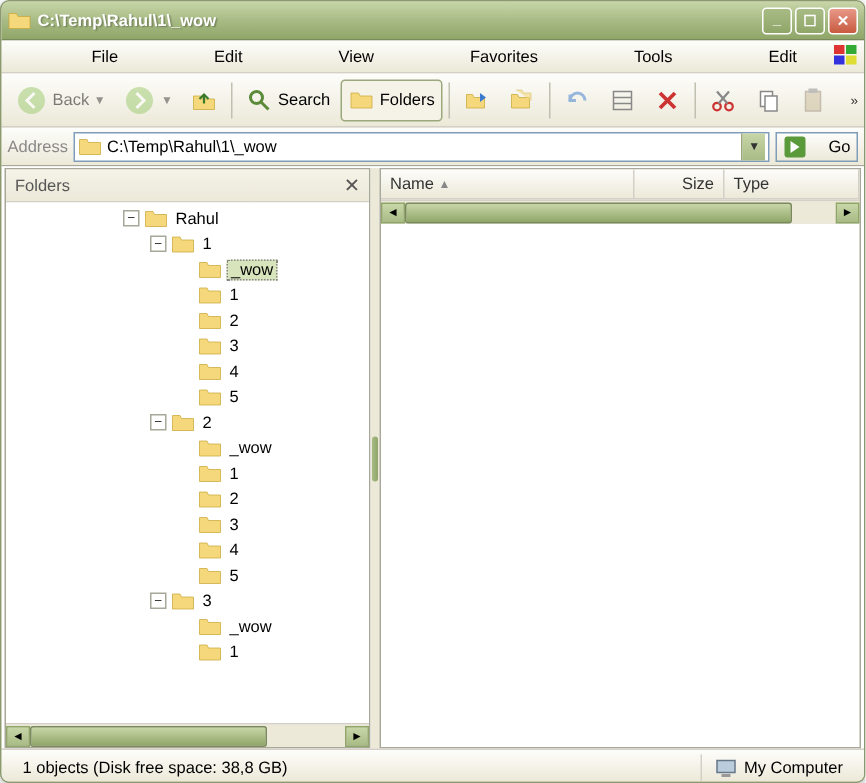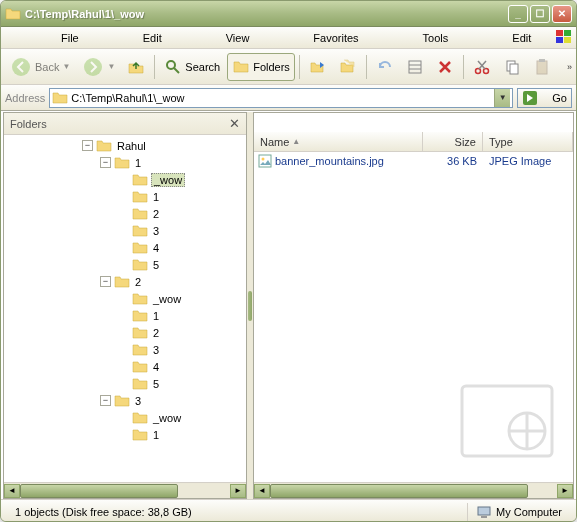--- a/index.html
+++ b/index.html
@@ -35,21 +35,21 @@
 .tree-inner { font-size: 11px; }
 .node { display: flex; align-items: center; height: 17px; white-space: nowrap; }
 .expander { width: 11px; height: 11px; border: 1px solid #a8a89a; background: #fff; display: flex; align-items: center; justify-content: center; font-size: 9px; line-height: 1; margin-right: 3px; cursor: pointer; color: #333; }
 .expander.blank { border: none; background: transparent; }
 .folder-icon { width: 16px; height: 14px; margin-right: 3px; }
 .node-label { padding: 0 2px; }
 .node-label.sel { background: #d8e4bc; border: 1px dotted #888; }
 .splitter { width: 6px; background: #ece9d8; cursor: col-resize; display:flex; align-items:center; justify-content:center; }
 .splitter-grip { width:4px; height:30px; background: linear-gradient(to right,#a8bb85,#8fa668); border-radius:2px; }
 .list-pane { flex: 1; display: flex; flex-direction: column; border: 1px solid #a8a89a; margin: 0 2px 0 0; }
-.list-header { height: 20px; display: flex; background: linear-gradient(to bottom,#fdfdfb,#ece9d8); border-bottom: 1px solid #d4d0c8; margin-top: 19px; }
+.list-header { height: 20px; display: flex; background: linear-gradient(to bottom,#fdfdfb,#ece9d8); border-bottom: 1px solid #d4d0c8; }
 .col { padding: 2px 6px; border-right: 1px solid #d4d0c8; color: #333; display:flex; align-items:center; cursor:pointer; }
 .col.name { flex: 1; }
 .col.size { width: 60px; justify-content: flex-end; }
 .col.type { width: 90px; }
 .sort-arrow { font-size: 8px; color: #888; margin-left: 3px; }
 .list-body { flex: 1; background: #fff; position: relative; overflow:hidden; }
 .row { display: flex; height: 17px; align-items: center; color: #1a3b8e; }
 .row .c-name { flex: 1; padding-left: 4px; display:flex; align-items:center; gap:3px; }
 .row .c-size { width: 60px; text-align: right; padding-right: 6px; }
 .row .c-type { width: 90px; padding-left: 6px; }
@@ -367,41 +367,20 @@
             <span>Name</span>
             <span class="sort-arrow">▲</span>
           </div>
         <div class="col size">
             <span>Size</span>
           </div>
         <div class="col type">
             <span>Type</span>
           </div>
       </div>
-      <div class="list-body">
-        <div id="file-rows">
-            <div class="row">
-              <div class="c-name">
-                <svg class="file-icon" viewBox="0 0 14 14">
-                  <rect x="1" y="1" width="12" height="12" fill="#fff" stroke="#7a9"></rect>
-                  <circle cx="5" cy="5" r="1.5" fill="#fc5"></circle>
-                  <path d="M2 11l3-3 2 2 3-4 3 5z" fill="#7ab"></path>
-                </svg>
-                <span>banner_mountains.jpg</span>
-              </div>
-              <div class="c-size">36 KB</div>
-              <div class="c-type">JPEG Image</div>
-            </div>
-          </div>
-        <svg class="watermark" viewBox="0 0 110 100">
-            <rect x="5" y="10" width="90" height="70" rx="4" fill="none" stroke="#000" stroke-width="3"></rect>
-            <circle cx="70" cy="55" r="18" fill="none" stroke="#000" stroke-width="3"></circle>
-            <path d="M70 37v36M52 55h36" stroke="#000" stroke-width="3"></path>
-          </svg>
-      </div>
       <div class="hscroll">
         <div class="arrow">◄</div>
         <div class="track">
             <div class="thumb" style="width:90%"></div>
           </div>
         <div class="arrow">►</div>
       </div>
     </div>
   </div>
 

